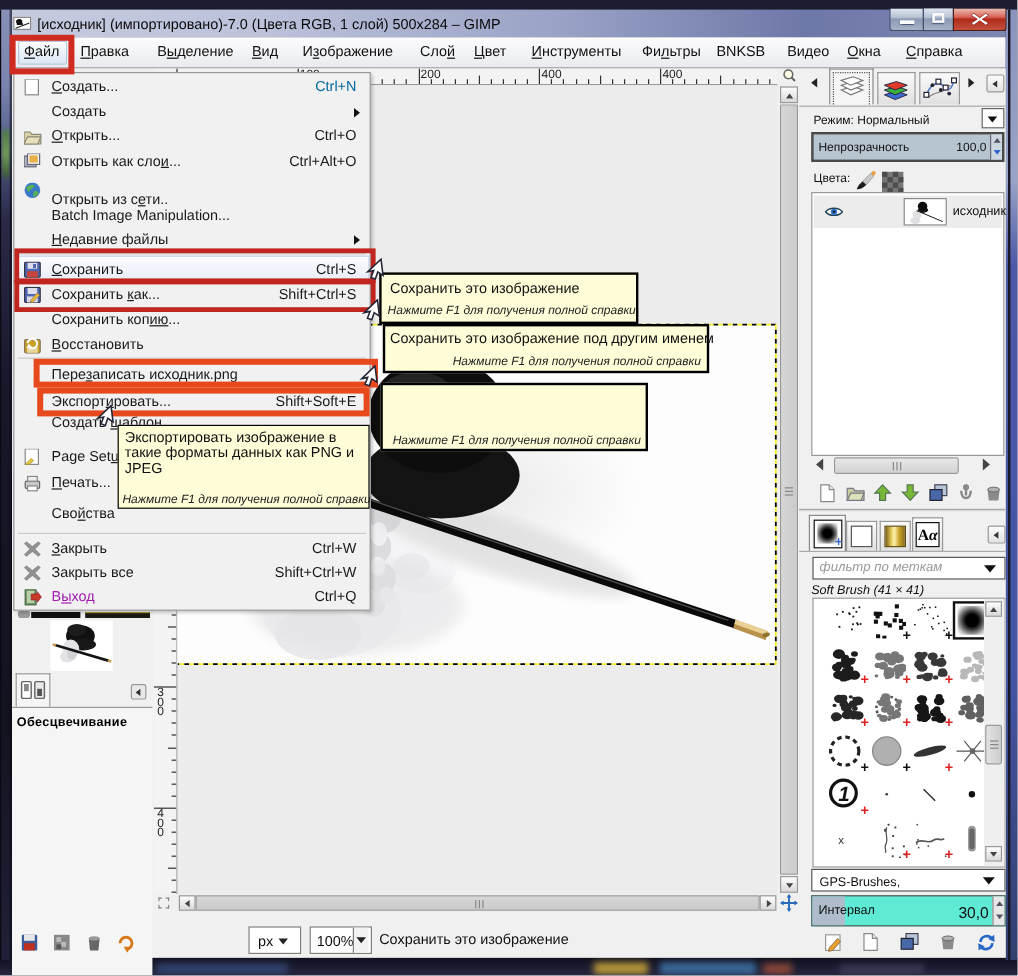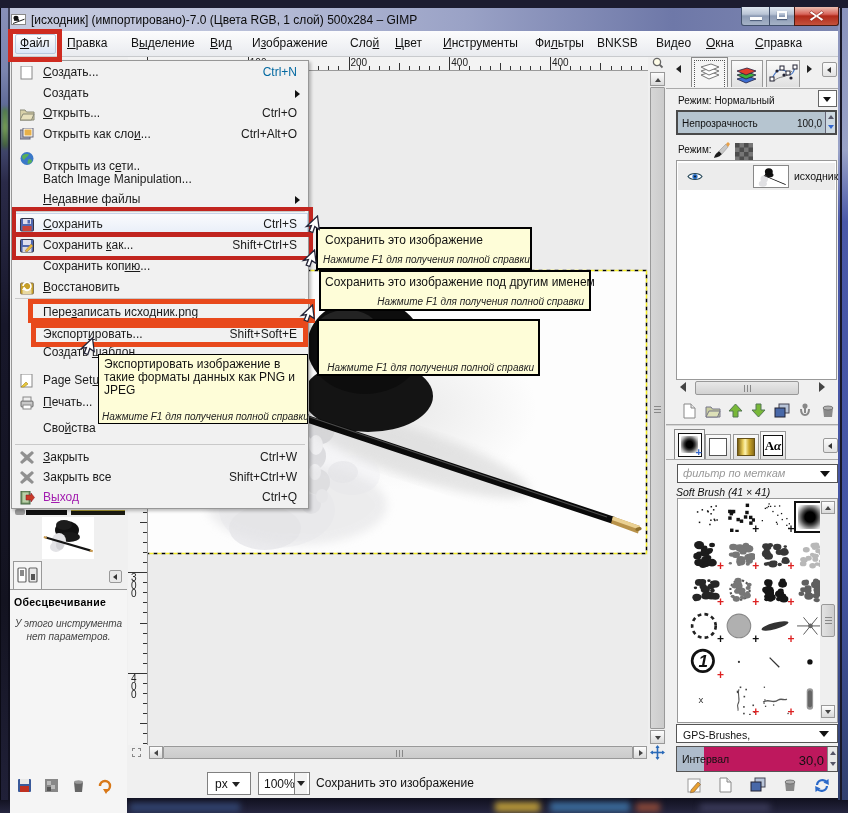--- a/index.html
+++ b/index.html
@@ -335,21 +335,20 @@
           <rect x="13" y="3" width="8" height="14" rx="1" fill="#e8e8e8" stroke="#666" stroke-width="1.2"></rect>
           <rect x="15" y="9" width="4" height="6" fill="#555"></rect>
         </svg>
   </div>
   <div class="abs" style="left:99px;top:513px;width:13px;height:13px;background:#e8e8e8;border:1px solid #999;border-radius:2px">
         <div style="position:absolute;left:3px;top:3px;width:0;height:0;border-top:3.5px solid transparent;border-bottom:3.5px solid transparent;border-right:4.5px solid #333"></div>
       </div>
 
   <div class="abs" style="left:0px;top:532px;width:117px;height:266px;background:#f5f5f5;border-top:1px solid #999">
     <div class="abs" style="left:4px;top:6px;font-size:10.5px;font-weight:bold;color:#000;letter-spacing:0.3px">Обесцвечивание</div>
-    <div class="abs" style="left:0;top:27px;width:117px;text-align:center;font-size:10px;font-style:italic;color:#444;line-height:13px;white-space:nowrap">У этого инструмента<br>нет параметров.</div>
 
     <svg class="abs" style="left:8px;top:188px" width="100" height="16">
       <g>
         <rect x="0" y="1" width="13" height="13" rx="1" fill="#3a5a9a"></rect>
             <rect x="2" y="1" width="9" height="5" fill="#e8e8e8"></rect>
             <rect x="2" y="8" width="9" height="6" fill="#c03020"></rect>
         <rect x="27" y="1" width="13" height="13" fill="#888"></rect>
             <rect x="29" y="3" width="4" height="4" fill="#bbb"></rect>
             <rect x="33" y="7" width="4" height="4" fill="#bbb"></rect>
             <rect x="29" y="9" width="4" height="4" fill="#555"></rect>
@@ -412,21 +411,21 @@
 
   <div class="abs" style="left:10px;top:53px;width:161px;height:25px;border:2px solid #4a4a4a;background:#b6c5d0">
     <div class="abs" style="left:4px;top:6px;font-size:10px;color:#111">Непрозрачность</div>
     <div class="abs" style="right:13px;top:6px;font-size:10px;color:#111">100,0</div>
     <div class="abs" style="right:0;top:0;width:10px;height:21px;background:#cdd8e0;border-left:1px solid #667">
       <div style="position:absolute;left:2px;top:3px;width:0;height:0;border-left:3px solid transparent;border-right:3px solid transparent;border-bottom:4px solid #556"></div>
       <div style="position:absolute;left:2px;top:13px;width:0;height:0;border-left:3px solid transparent;border-right:3px solid transparent;border-top:4px solid #36c"></div>
     </div>
   </div>
 
-  <div class="abs" style="left:12px;top:87px;font-size:10px;color:#111">Режим:</div>
+  <div class="abs" style="left:12px;top:87px;font-size:10px;color:#111">Цвета:</div>
   <svg class="abs" style="left:46px;top:84px" width="20" height="19" viewBox="0 0 20 19">
     <path d="M2 17 C3 13 5 12 7 10 L10 13 C8 15 7 16 2 17 Z" fill="#1a1a1a"></path>
     <path d="M7 10 L10 13 L16 6 L14 3 Z" fill="#c8c8c8" stroke="#888" stroke-width="0.5"></path>
     <path d="M14 3 L16 6 L18 3 L16 1 Z" fill="#e8a048"></path>
   </svg>
   <svg class="abs" style="left:69px;top:86px" width="18" height="18">
         <rect width="18" height="18" fill="#777"></rect>
         <g fill="#4d4d4d">
           <rect x="0" y="0" width="4.5" height="4.5"></rect>
           <rect x="9" y="0" width="4.5" height="4.5"></rect>
@@ -875,21 +874,21 @@
             <div style="position:absolute;left:3px;top:4px;width:0;height:0;border-left:3.5px solid transparent;border-right:3.5px solid transparent;border-top:4px solid #444"></div>
           </div>
     </div>
   </div>
 
   <div class="abs" style="left:10px;top:667px;width:162px;height:19px;background:#fff;border:1px solid #555">
     <div class="abs" style="left:6px;top:4px;font-size:10.5px;color:#111">GPS-Brushes,</div>
     <div class="abs" style="right:8px;top:6px;width:0;height:0;border-left:5.5px solid transparent;border-right:5.5px solid transparent;border-top:6.5px solid #111"></div>
   </div>
 
-  <div class="abs" style="left:10px;top:689px;width:162px;height:26px;border:1px solid #555;background:#be185d">
+  <div class="abs" style="left:10px;top:689px;width:162px;height:26px;border:1px solid #555;background:#5eead4">
     <div class="abs" style="left:0;top:0;width:27px;height:24px;background:#aebccb"></div>
     <div class="abs" style="left:5px;top:6px;font-size:10.5px;color:#111">Интервал</div>
     <div class="abs" style="right:13px;top:6px;font-size:13px;color:#111">30,0</div>
     <div class="abs" style="right:0;top:0;width:10px;height:24px;background:#e8e8e8;border-left:1px solid #888">
       <div style="position:absolute;left:2px;top:4px;width:0;height:0;border-left:3px solid transparent;border-right:3px solid transparent;border-bottom:4px solid #556"></div>
       <div style="position:absolute;left:2px;top:15px;width:0;height:0;border-left:3px solid transparent;border-right:3px solid transparent;border-top:4px solid #556"></div>
     </div>
   </div>
 
   <svg class="abs" style="left:10px;top:718px" width="160" height="22" id="brushbtns">

